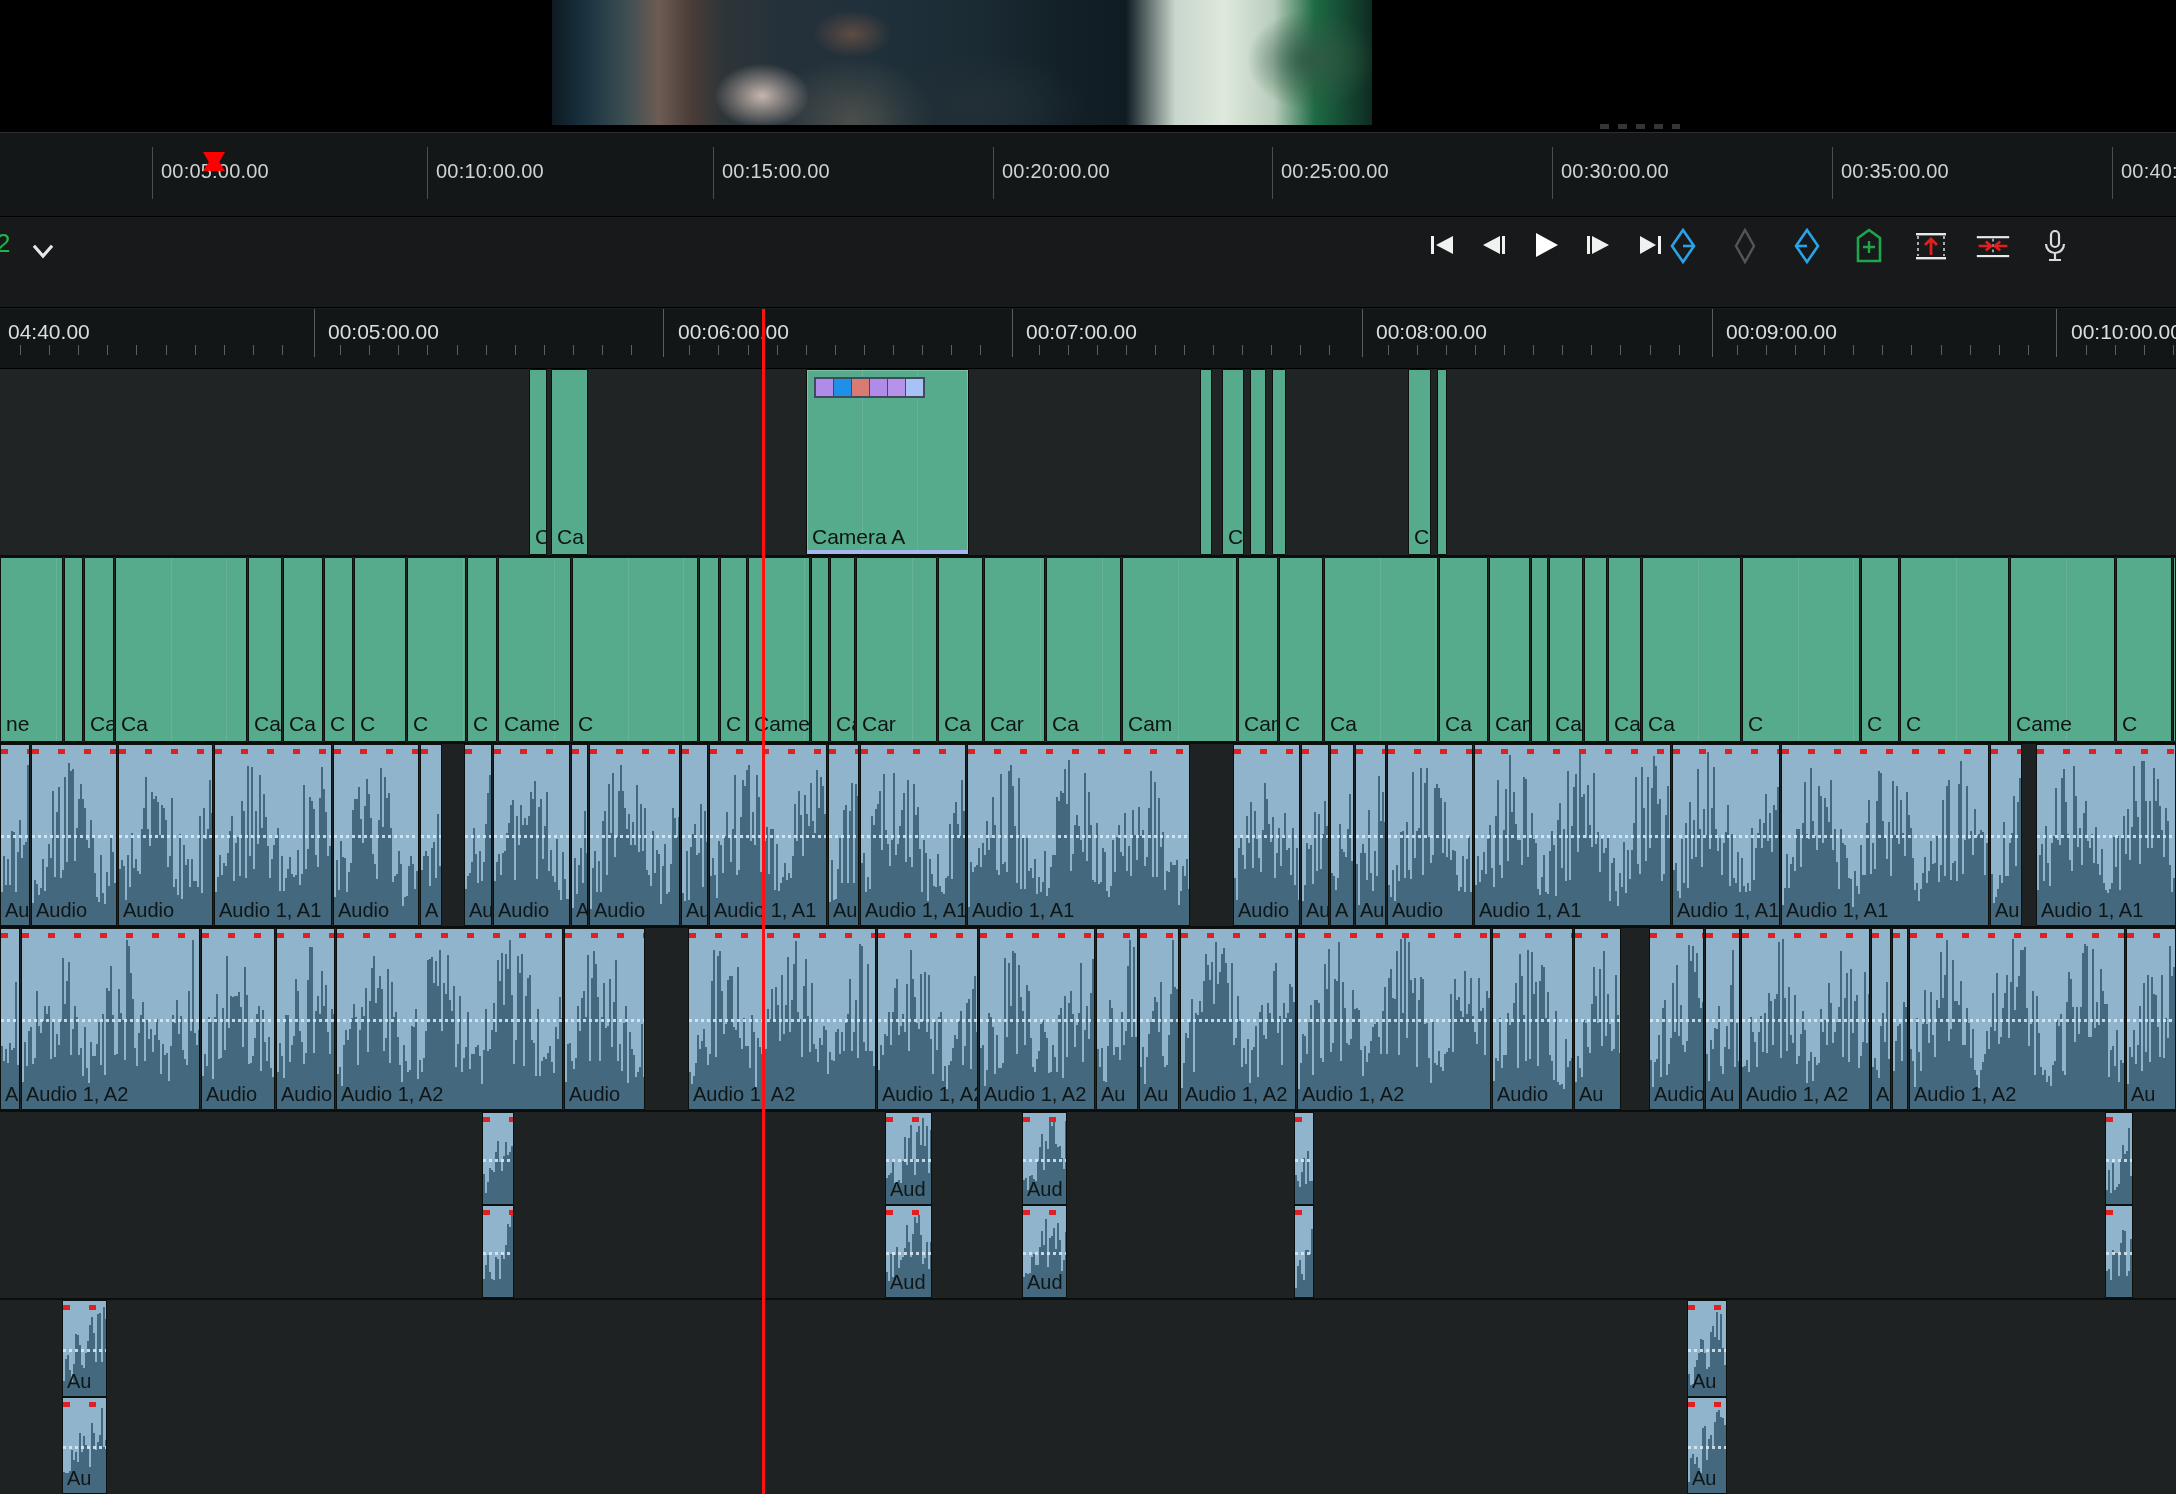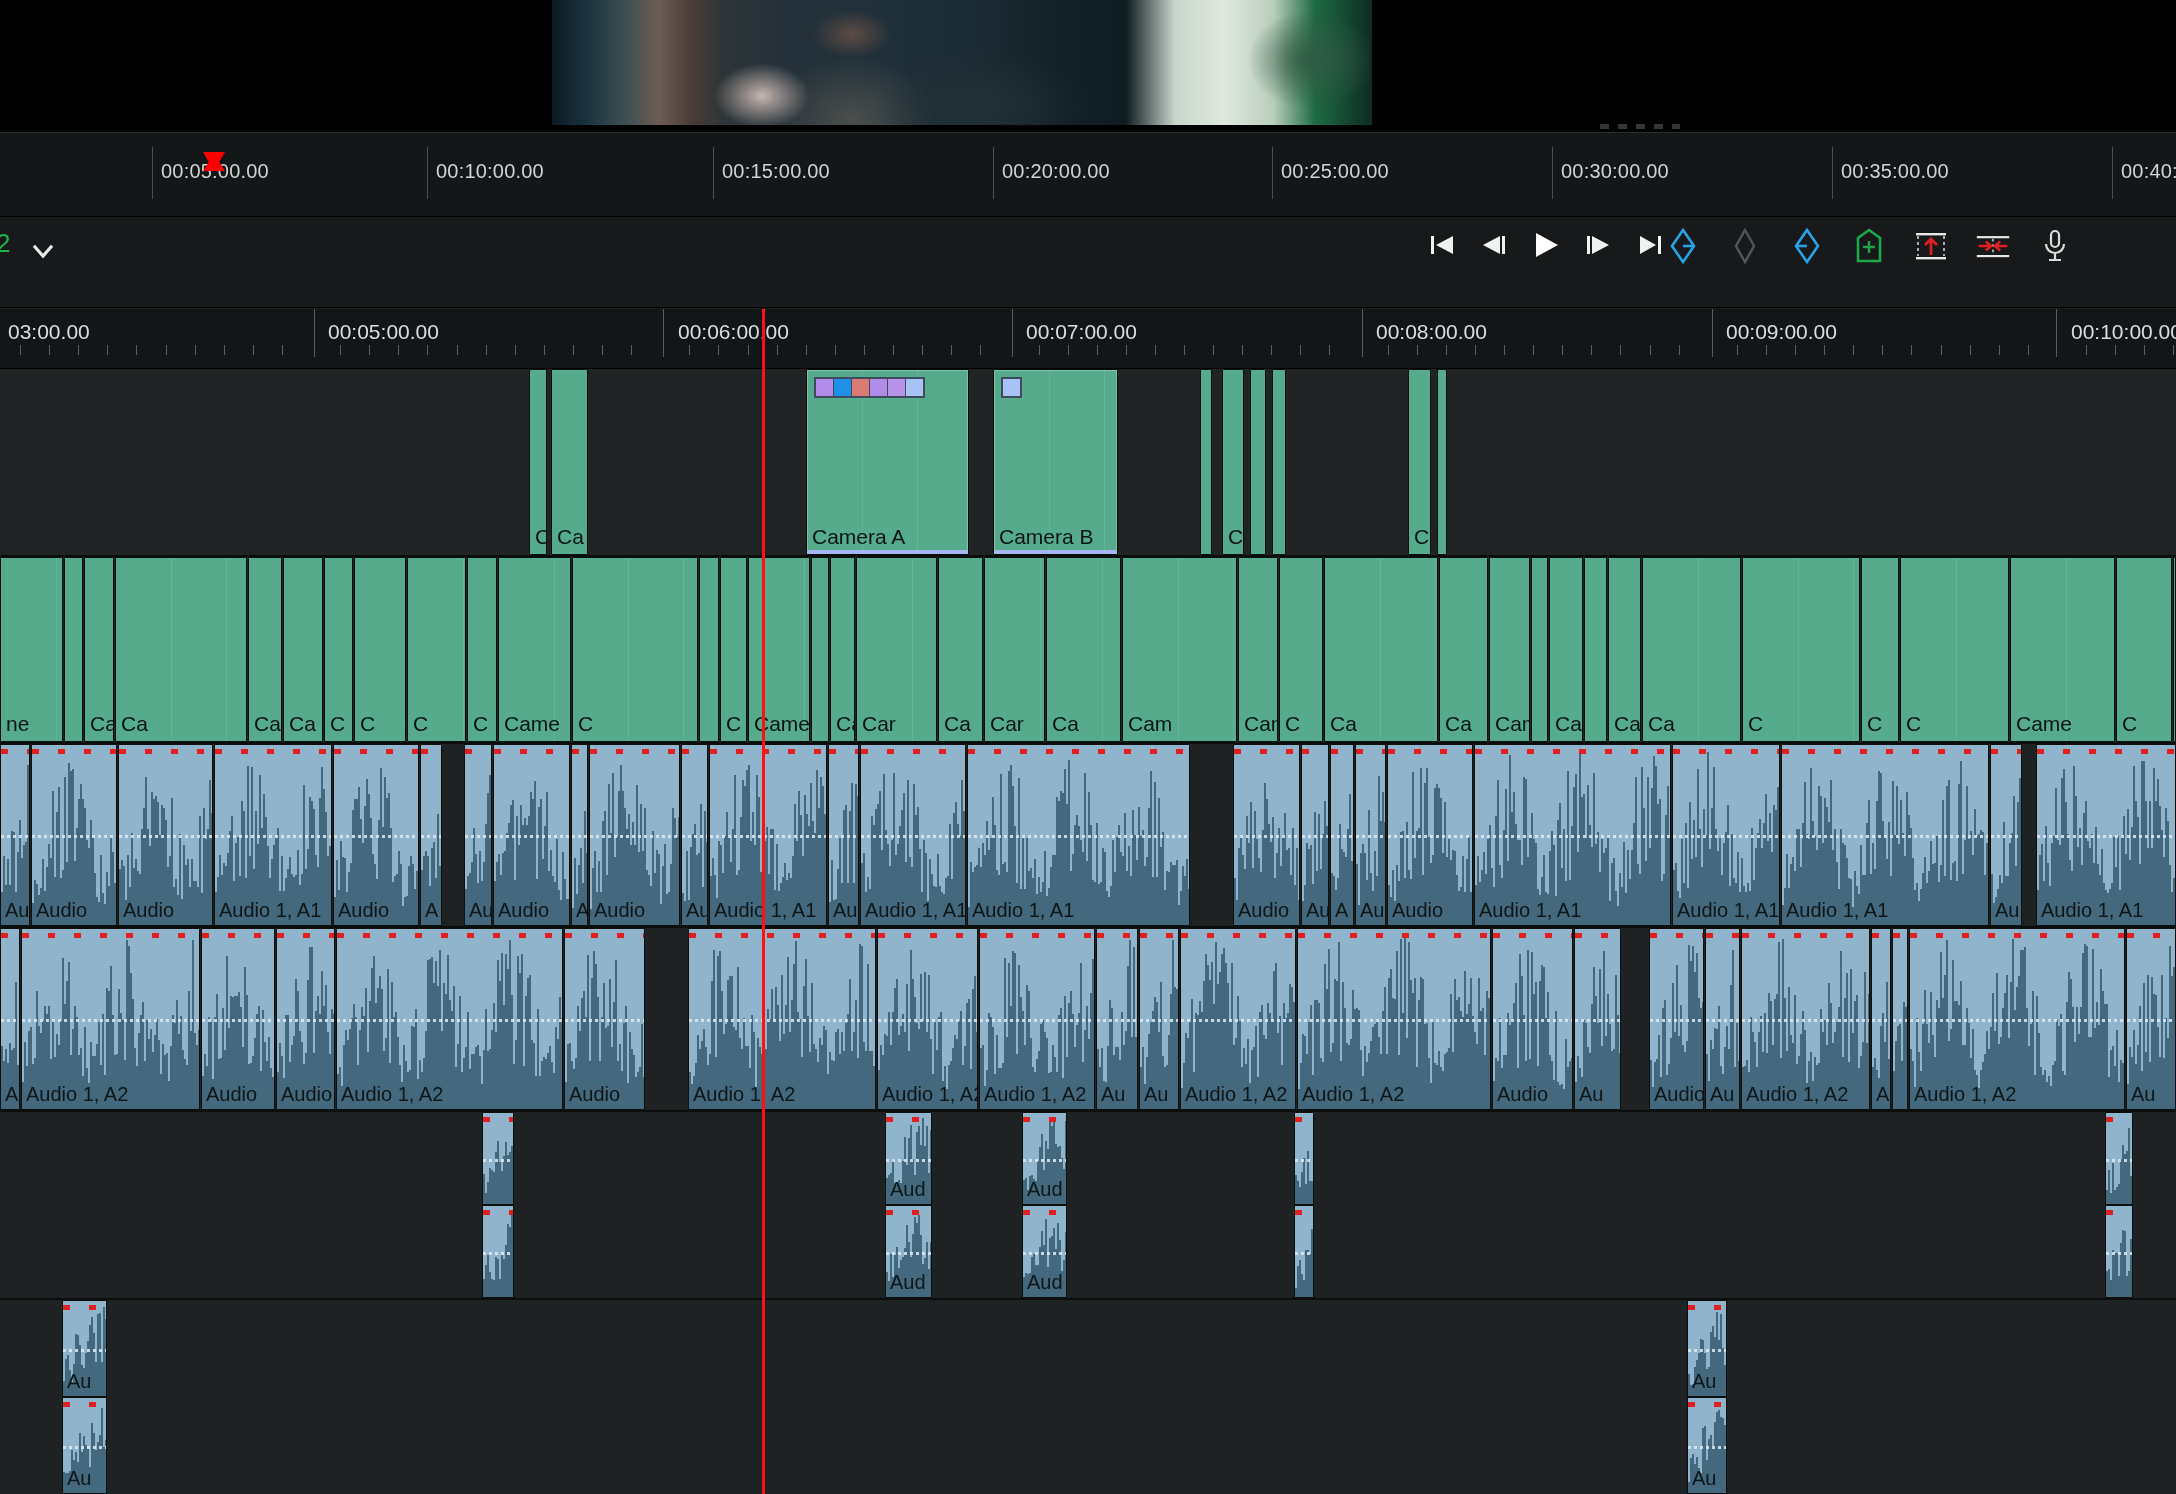--- a/index.html
+++ b/index.html
@@ -327,21 +327,21 @@
       <div class="tr-minor" style="left: 1882px;"></div>
       <div class="tr-minor" style="left: 1911px;"></div>
       <div class="tr-minor" style="left: 1941px;"></div>
       <div class="tr-minor" style="left: 1970px;"></div>
       <div class="tr-minor" style="left: 1999px;"></div>
       <div class="tr-minor" style="left: 2028px;"></div>
       <div class="tr-minor" style="left: 2086px;"></div>
       <div class="tr-minor" style="left: 2115px;"></div>
       <div class="tr-minor" style="left: 2144px;"></div>
       <div class="tr-minor" style="left: 2173px;"></div>
-      <div class="tr-label" style="left: 8px;">03:00.00</div>
+      <div class="tr-label" style="left: 8px;">04:40.00</div>
       <div class="tr-label" style="left: 328px;">00:05:00.00</div>
       <div class="tr-label" style="left: 678px;">00:06:00.00</div>
       <div class="tr-label" style="left: 1026px;">00:07:00.00</div>
       <div class="tr-label" style="left: 1376px;">00:08:00.00</div>
       <div class="tr-label" style="left: 1726px;">00:09:00.00</div>
       <div class="tr-label" style="left: 2071px;">00:10:00.00</div>
     </div>
 
   <div class="tracks" id="tracksRoot">
       <div class="track" style="top: 0px; height: 186px;">
@@ -356,29 +356,20 @@
           <div class="thumb-sep" style="left: 110px;"></div>
           <div class="markers">
             <i style="background: rgb(176, 140, 232);"></i>
             <i style="background: rgb(30, 144, 232);"></i>
             <i style="background: rgb(217, 123, 115);"></i>
             <i style="background: rgb(176, 140, 232);"></i>
             <i style="background: rgb(182, 146, 232);"></i>
             <i style="background: rgb(168, 194, 245);"></i>
           </div>
           <div class="cl-label">Camera A</div>
-          <div class="ul"></div>
-        </div>
-        <div class="vclip sel" style="left: 993px; width: 125px;">
-          <div class="thumb-sep" style="left: 55px;"></div>
-          <div class="thumb-sep" style="left: 110px;"></div>
-          <div class="markers">
-            <i style="background: rgb(168, 194, 245);"></i>
-          </div>
-          <div class="cl-label">Camera B</div>
           <div class="ul"></div>
         </div>
         <div class="vclip" style="left: 1200px; width: 12px;"></div>
         <div class="vclip" style="left: 1222px; width: 22px;">
           <div class="cl-label">C</div>
         </div>
         <div class="vclip" style="left: 1250px; width: 16px;"></div>
         <div class="vclip" style="left: 1272px; width: 14px;"></div>
         <div class="vclip" style="left: 1408px; width: 23px;">
           <div class="cl-label">C</div>

